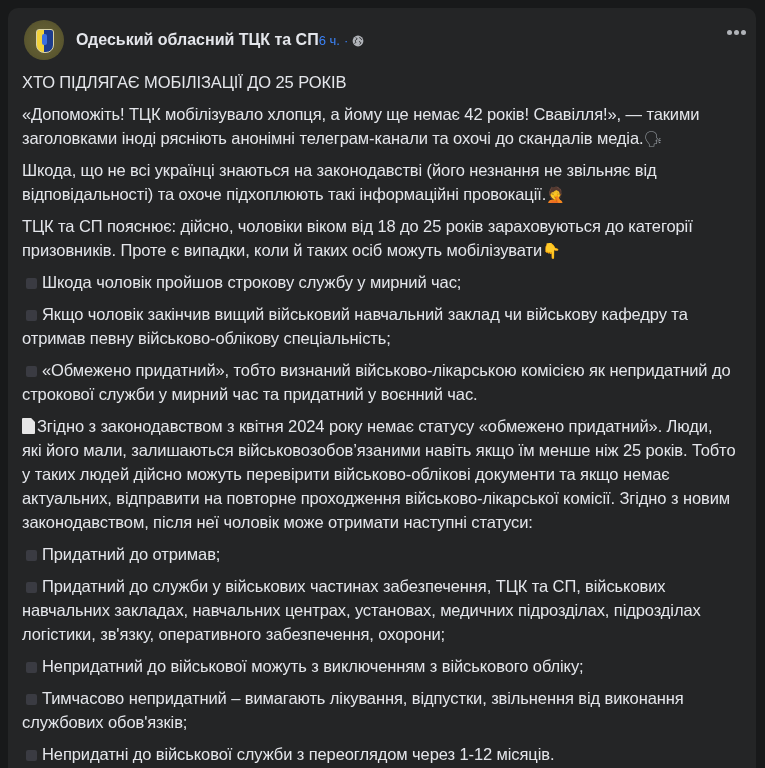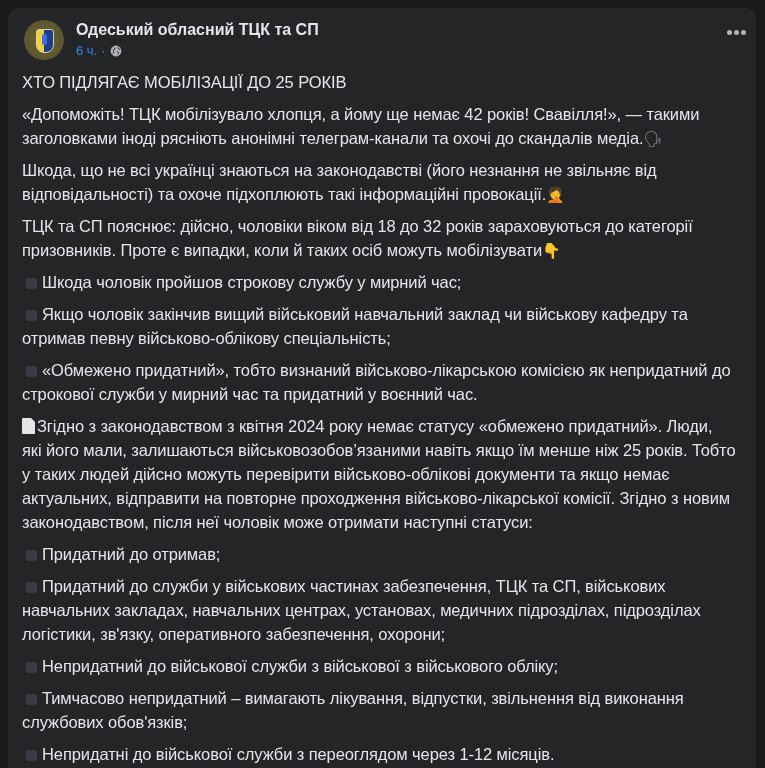--- a/index.html
+++ b/index.html
@@ -57,21 +57,21 @@
     position: absolute;
     left: 5px;
     top: 4px;
     width: 5px;
     height: 11px;
     background: #3b6fe0;
     border-radius: 2px;
   }
   .meta {
     display: flex;
-    flex-direction: column;
+    flex-direction: row;
     justify-content: center;
   }
   .page-name {
     font-family: "Liberation Sans", sans-serif;
     font-weight: bold;
     font-size: 16px;
     color: #e4e6eb;
     line-height: 20px;
   }
   .sub {
@@ -183,26 +183,26 @@
 
   <div class="body">
     <p>ХТО ПІДЛЯГАЄ МОБІЛІЗАЦІЇ ДО 25 РОКІВ</p>
     <p>
       <span>«Допоможіть! ТЦК мобілізувало хлопця, а йому ще немає 42 років! Свавілля!», —  такими заголовками іноді рясніють анонімні телеграм-канали та охочі до скандалів медіа.</span><span class="emoji speech">🗣</span>
     </p>
     <p>
       <span>Шкода, що не всі українці знаються на законодавстві (його незнання не звільняє від відповідальності) та охоче підхоплюють такі інформаційні провокації.</span><span class="emoji person">🤦</span>
     </p>
     <p>
-      <span>ТЦК та СП пояснює: дійсно, чоловіки віком від 18 до 32 років зараховуються до категорії призовників. Проте є випадки, коли й таких осіб можуть мобілізувати</span><span class="emoji hand">👇</span>
+      <span>ТЦК та СП пояснює: дійсно, чоловіки віком від 18 до 25 років зараховуються до категорії призовників. Проте є випадки, коли й таких осіб можуть мобілізувати</span><span class="emoji hand">👇</span>
     </p>
     <p><span class="bullet"></span><span>Шкода чоловік пройшов строкову службу у мирний час;</span></p>
     <p><span class="bullet"></span><span>Якщо чоловік закінчив вищий військовий навчальний заклад чи військову кафедру та отримав певну військово-облікову спеціальність;</span></p>
     <p><span class="bullet"></span><span>«Обмежено придатний», тобто визнаний військово-лікарською комісією як непридатний до строкової служби у мирний час та придатний у воєнний час.</span></p>
     <p><span class="doc-icon"></span><span>Згідно з законодавством з квітня 2024 року немає статусу «обмежено придатний». Люди, які його  мали, залишаються військовозобов’язаними навіть якщо їм менше ніж 25 років. Тобто у таких людей дійсно можуть перевірити військово-облікові документи та якщо немає актуальних, відправити на повторне проходження військово-лікарської комісії. Згідно з новим законодавством, після неї чоловік може отримати наступні статуси:</span></p>
     <p><span class="bullet"></span><span>Придатний до отримав;</span></p>
     <p><span class="bullet"></span><span>Придатний до служби у військових частинах забезпечення, ТЦК та СП, військових навчальних закладах, навчальних центрах, установах, медичних підрозділах, підрозділах логістики, зв'язку, оперативного забезпечення, охорони;</span></p>
-    <p><span class="bullet"></span><span>Непридатний до військової служби з військової з військового обліку;</span></p>
+    <p><span class="bullet"></span><span>Непридатний до військової можуть з виключенням з військового обліку;</span></p>
     <p><span class="bullet"></span><span>Тимчасово непридатний – вимагають лікування, відпустки, звільнення від виконання службових обов'язків;</span></p>
     <p><span class="bullet"></span><span>Непридатні до військової служби з переоглядом через 1-12 місяців.</span></p>
 
   </div>
 </div>
 
 </body></html>

